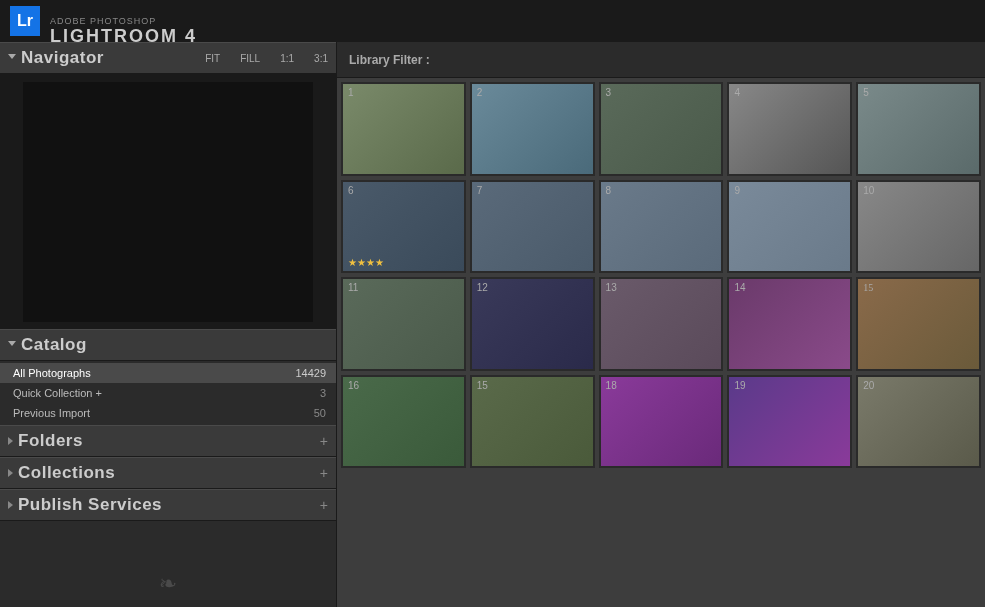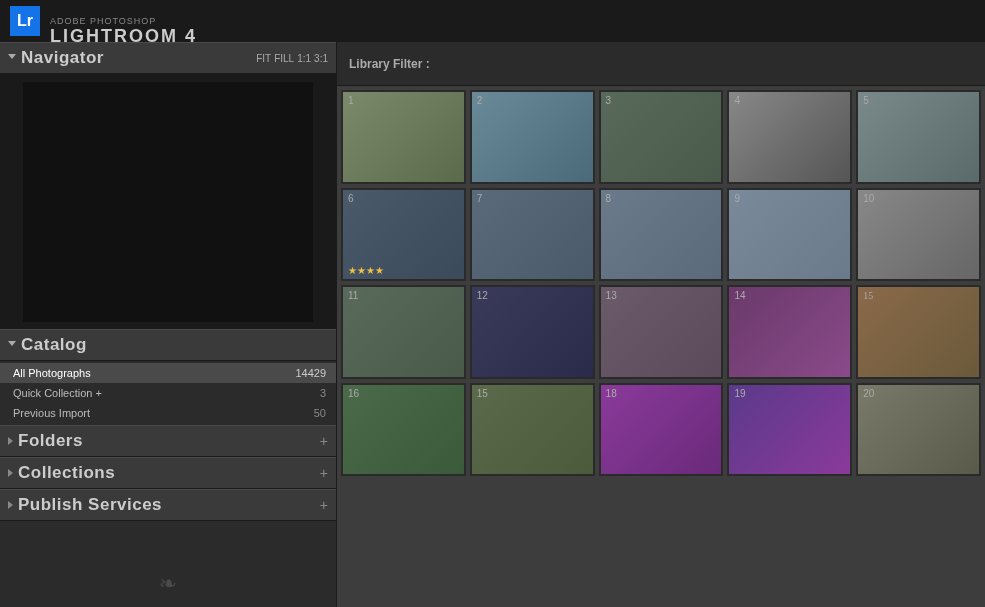--- a/index.html
+++ b/index.html
@@ -104,21 +104,21 @@
       border-left: 4px solid transparent;
     }
     .section-title {
       color: #ccc;
       font-size: 17px;
       font-weight: bold;
       letter-spacing: 0.5px;
     }
     .nav-zoom-btns {
       display: flex;
-      gap: 3px;
+      gap: 20px;
       font-size: 10px;
       color: #888;
     }
     .nav-zoom-btn {
       cursor: pointer;
       color: #aaa;
     }
 
     #navigator-preview {
       background: #1a1a1a;
@@ -197,21 +197,21 @@
     }
 
     
     #filter-bar {
       background: #2b2b2b;
       padding: 6px 12px;
       display: flex;
       align-items: center;
       border-bottom: 1px solid #1a1a1a;
       flex-shrink: 0;
-      height: 44px;
+      height: 36px;
     }
     #filter-label {
       color: #aaa;
       font-size: 12px;
       font-weight: bold;
     }
 
     
     #photo-grid {
       flex: 1;

